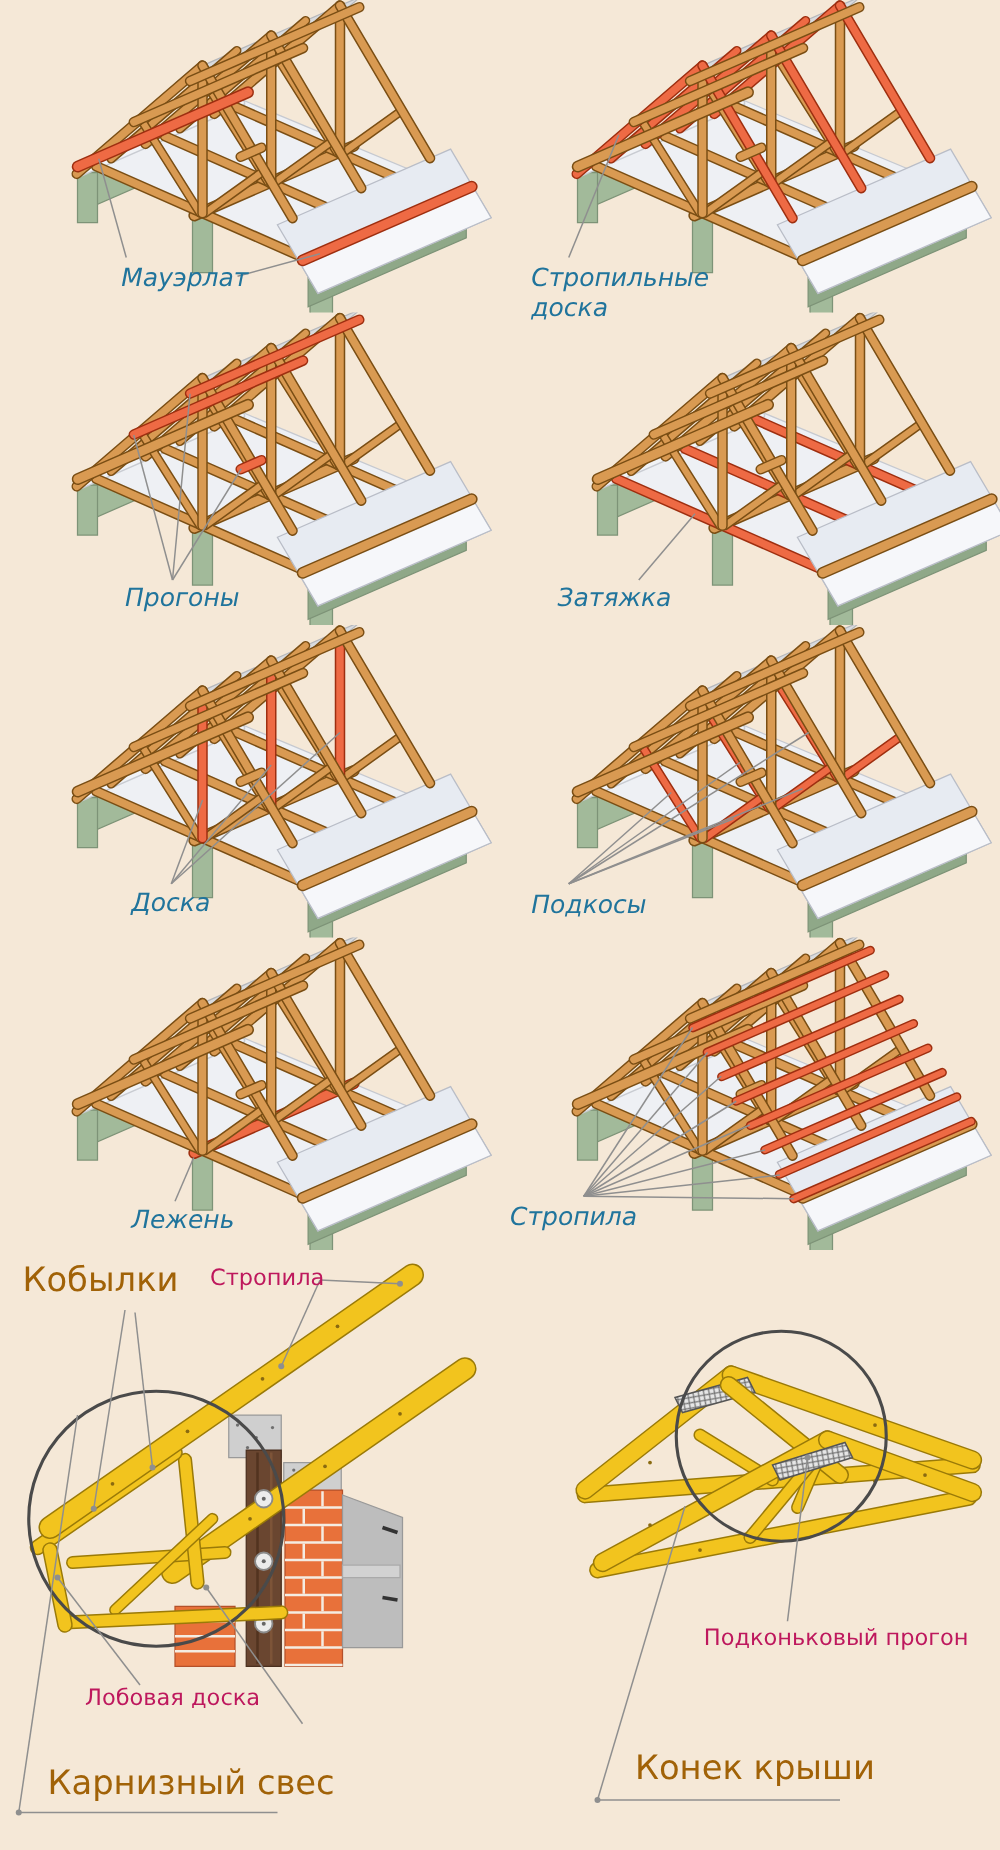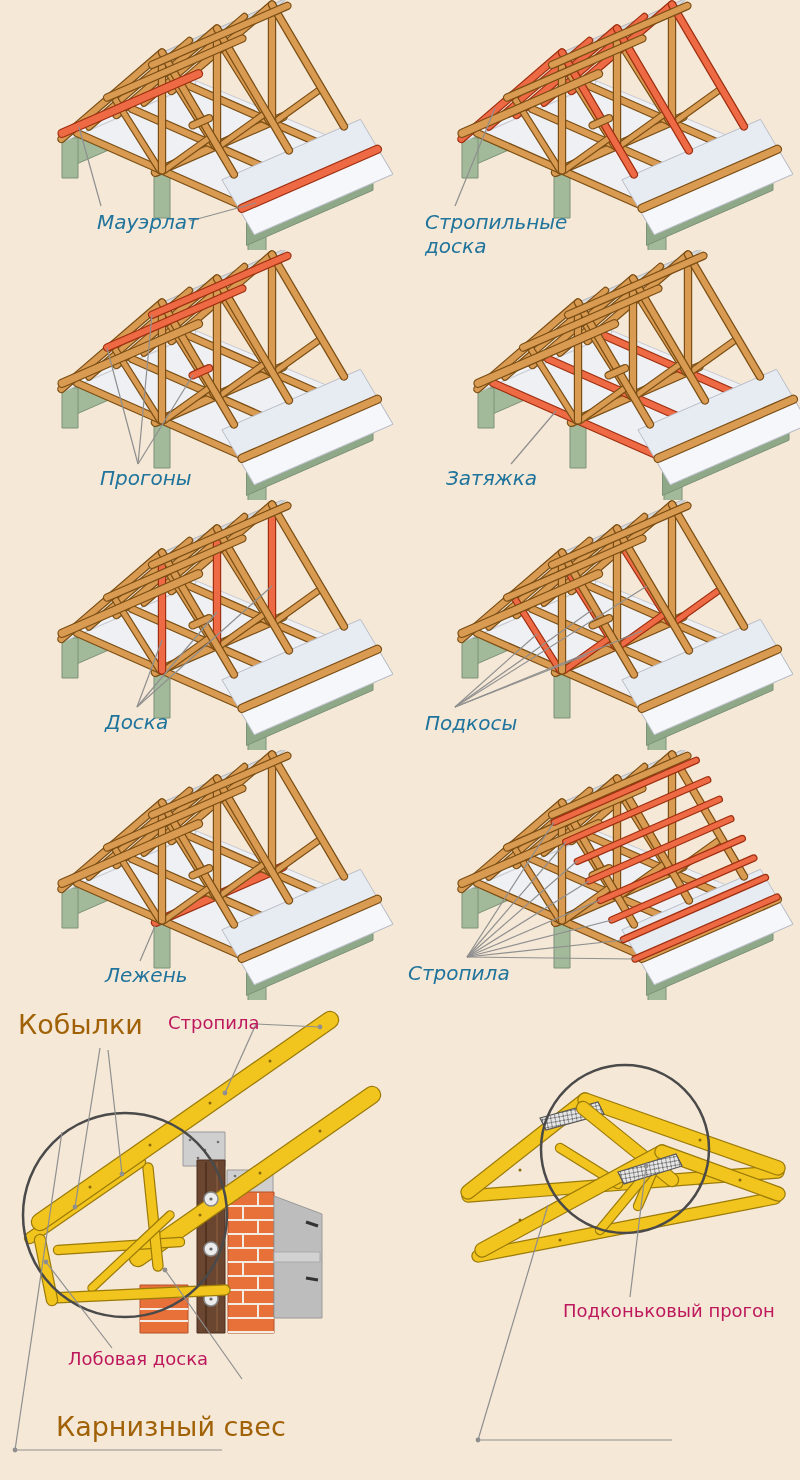--- a/index.html
+++ b/index.html
@@ -742,16 +742,17 @@
           <circle cx="625" cy="149" r="84" fill="none" stroke="#4a4a4a" stroke-width="2.5"></circle>
           <line x1="646" y1="166" x2="630" y2="297" stroke="#8f8f8f" stroke-width="1.2"></line>
           <circle cx="646" cy="166" r="2.4" fill="#8f8f8f"></circle>
           <line x1="548" y1="205" x2="478" y2="440" stroke="#8f8f8f" stroke-width="1.2"></line>
           <line x1="478" y1="440" x2="672" y2="440" stroke="#8f8f8f" stroke-width="1.2"></line>
           <circle cx="478" cy="440" r="2.4" fill="#8f8f8f"></circle>
         </svg></div>
     <div class="gtitle" style="left:18px;top:10px">Кобылки</div>
     <div class="glabel" style="left:168px;top:12px">Стропила</div>
     <div class="glabel" style="left:68px;top:348px">Лобовая доска</div>
-    <div class="gtitle" style="left:56px;top:412px">Карнизный свес</div>
+    <div class="gtitle" style="left:38px;top:412px">Карнизный свес</div>
     <div class="glabel" style="left:563px;top:300px">Подконьковый прогон</div>
+    <div class="gtitle" style="left:508px;top:400px">Конек крыши</div>
   </div>
 </div>
 
 </body></html>

